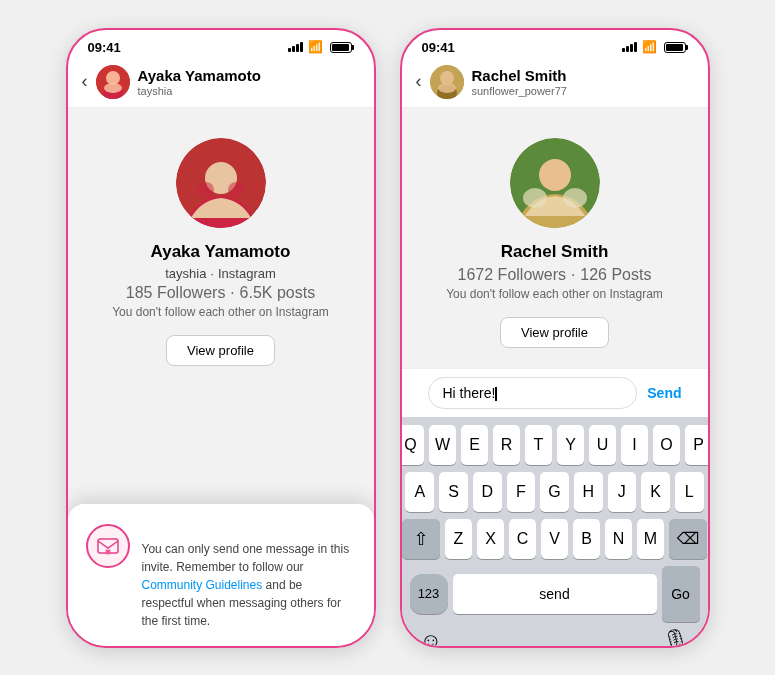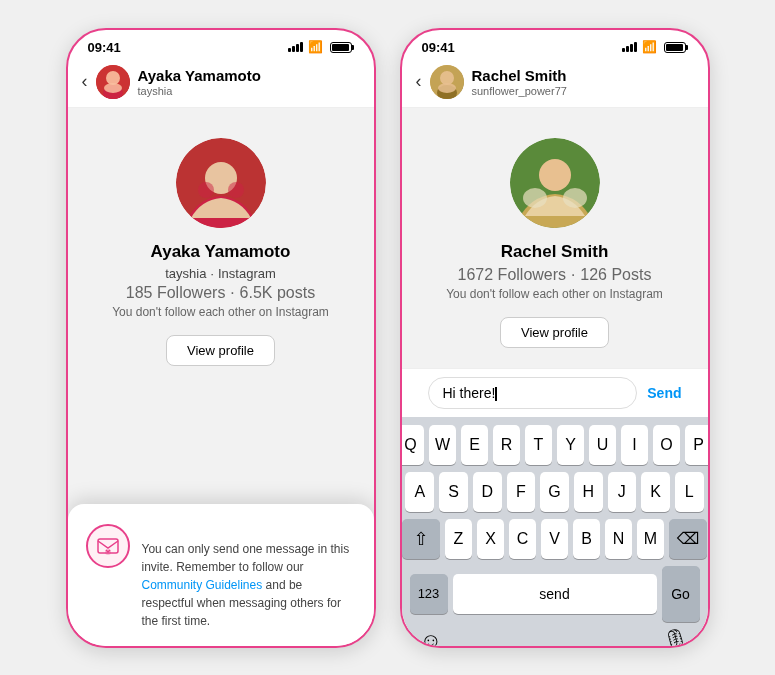--- a/index.html
+++ b/index.html
@@ -296,21 +296,21 @@
     .key-shift { font-size: 18px; }
     .key-delete { font-size: 16px; }
     .keyboard-bottom-row {
       display: flex;
       gap: 5px;
       align-items: center;
       padding: 0 4px;
     }
     .key-numbers {
       background: #adb5be;
-      border-radius: 5px;
+      border-radius: 12px;
       height: 40px;
       width: 38px;
       display: flex;
       align-items: center;
       justify-content: center;
       font-size: 13px;
       box-shadow: 0 1px 0 rgba(0,0,0,0.3);
       cursor: pointer;
     }
     .key-space {

